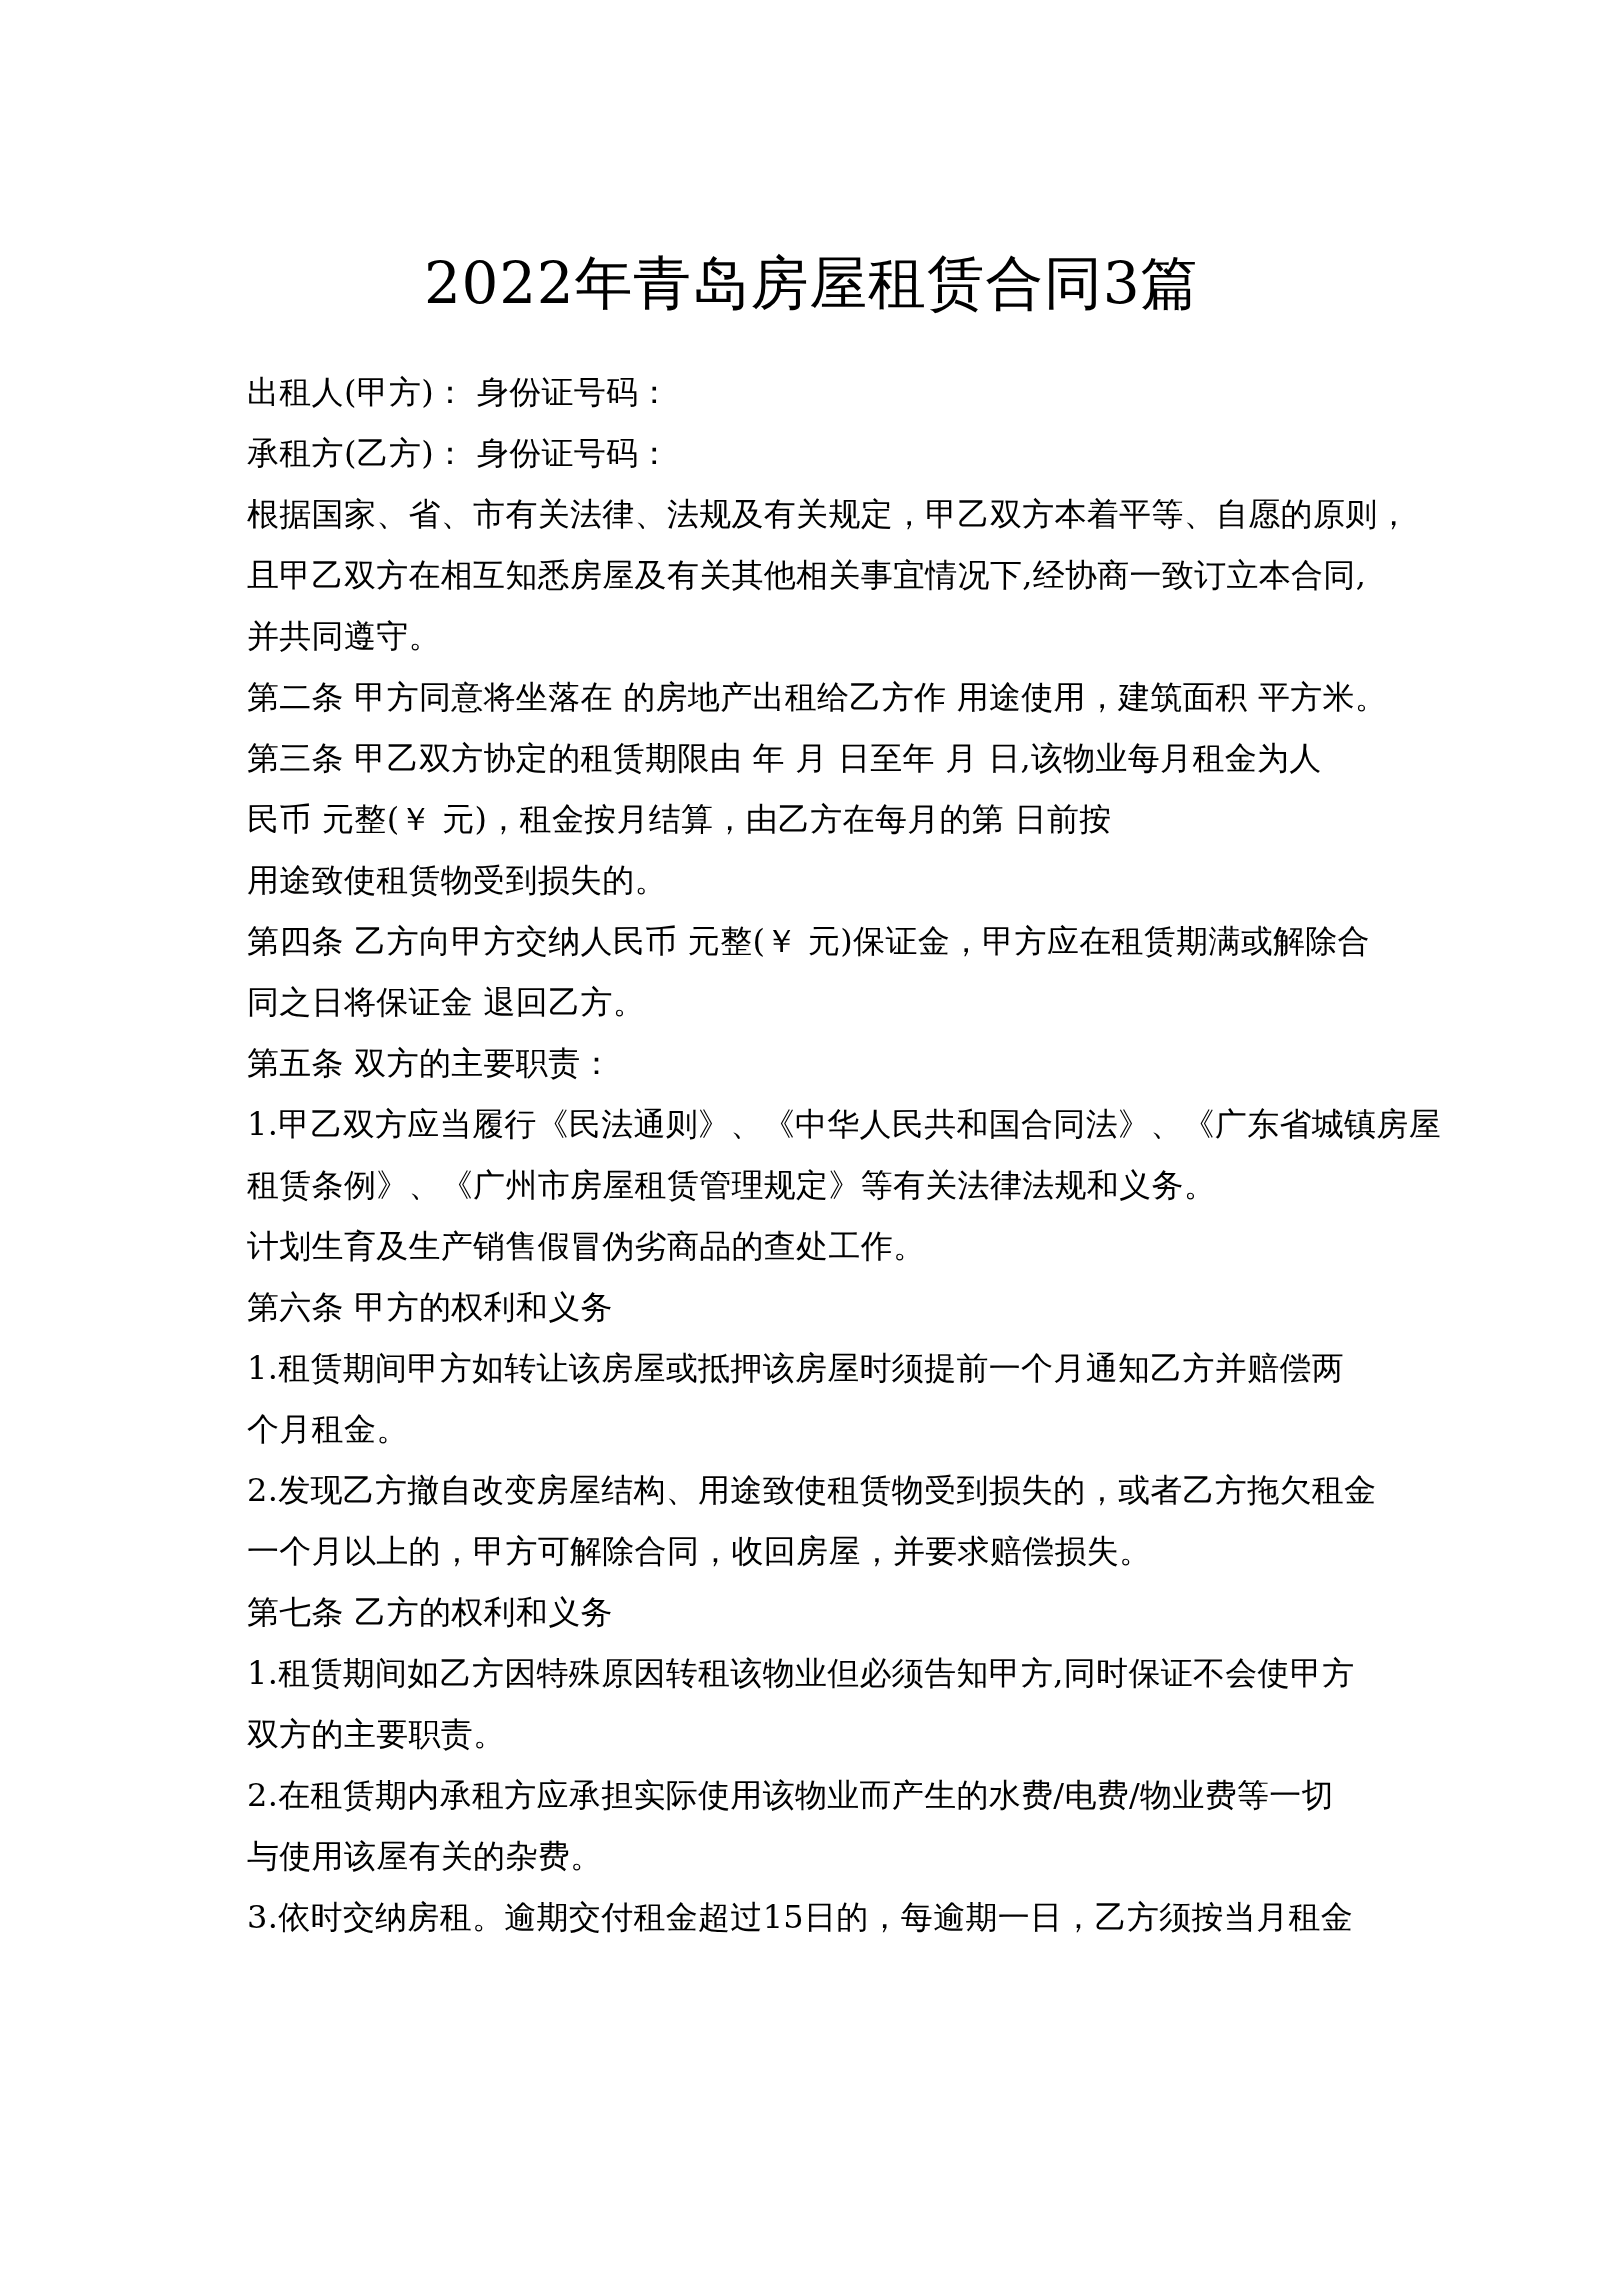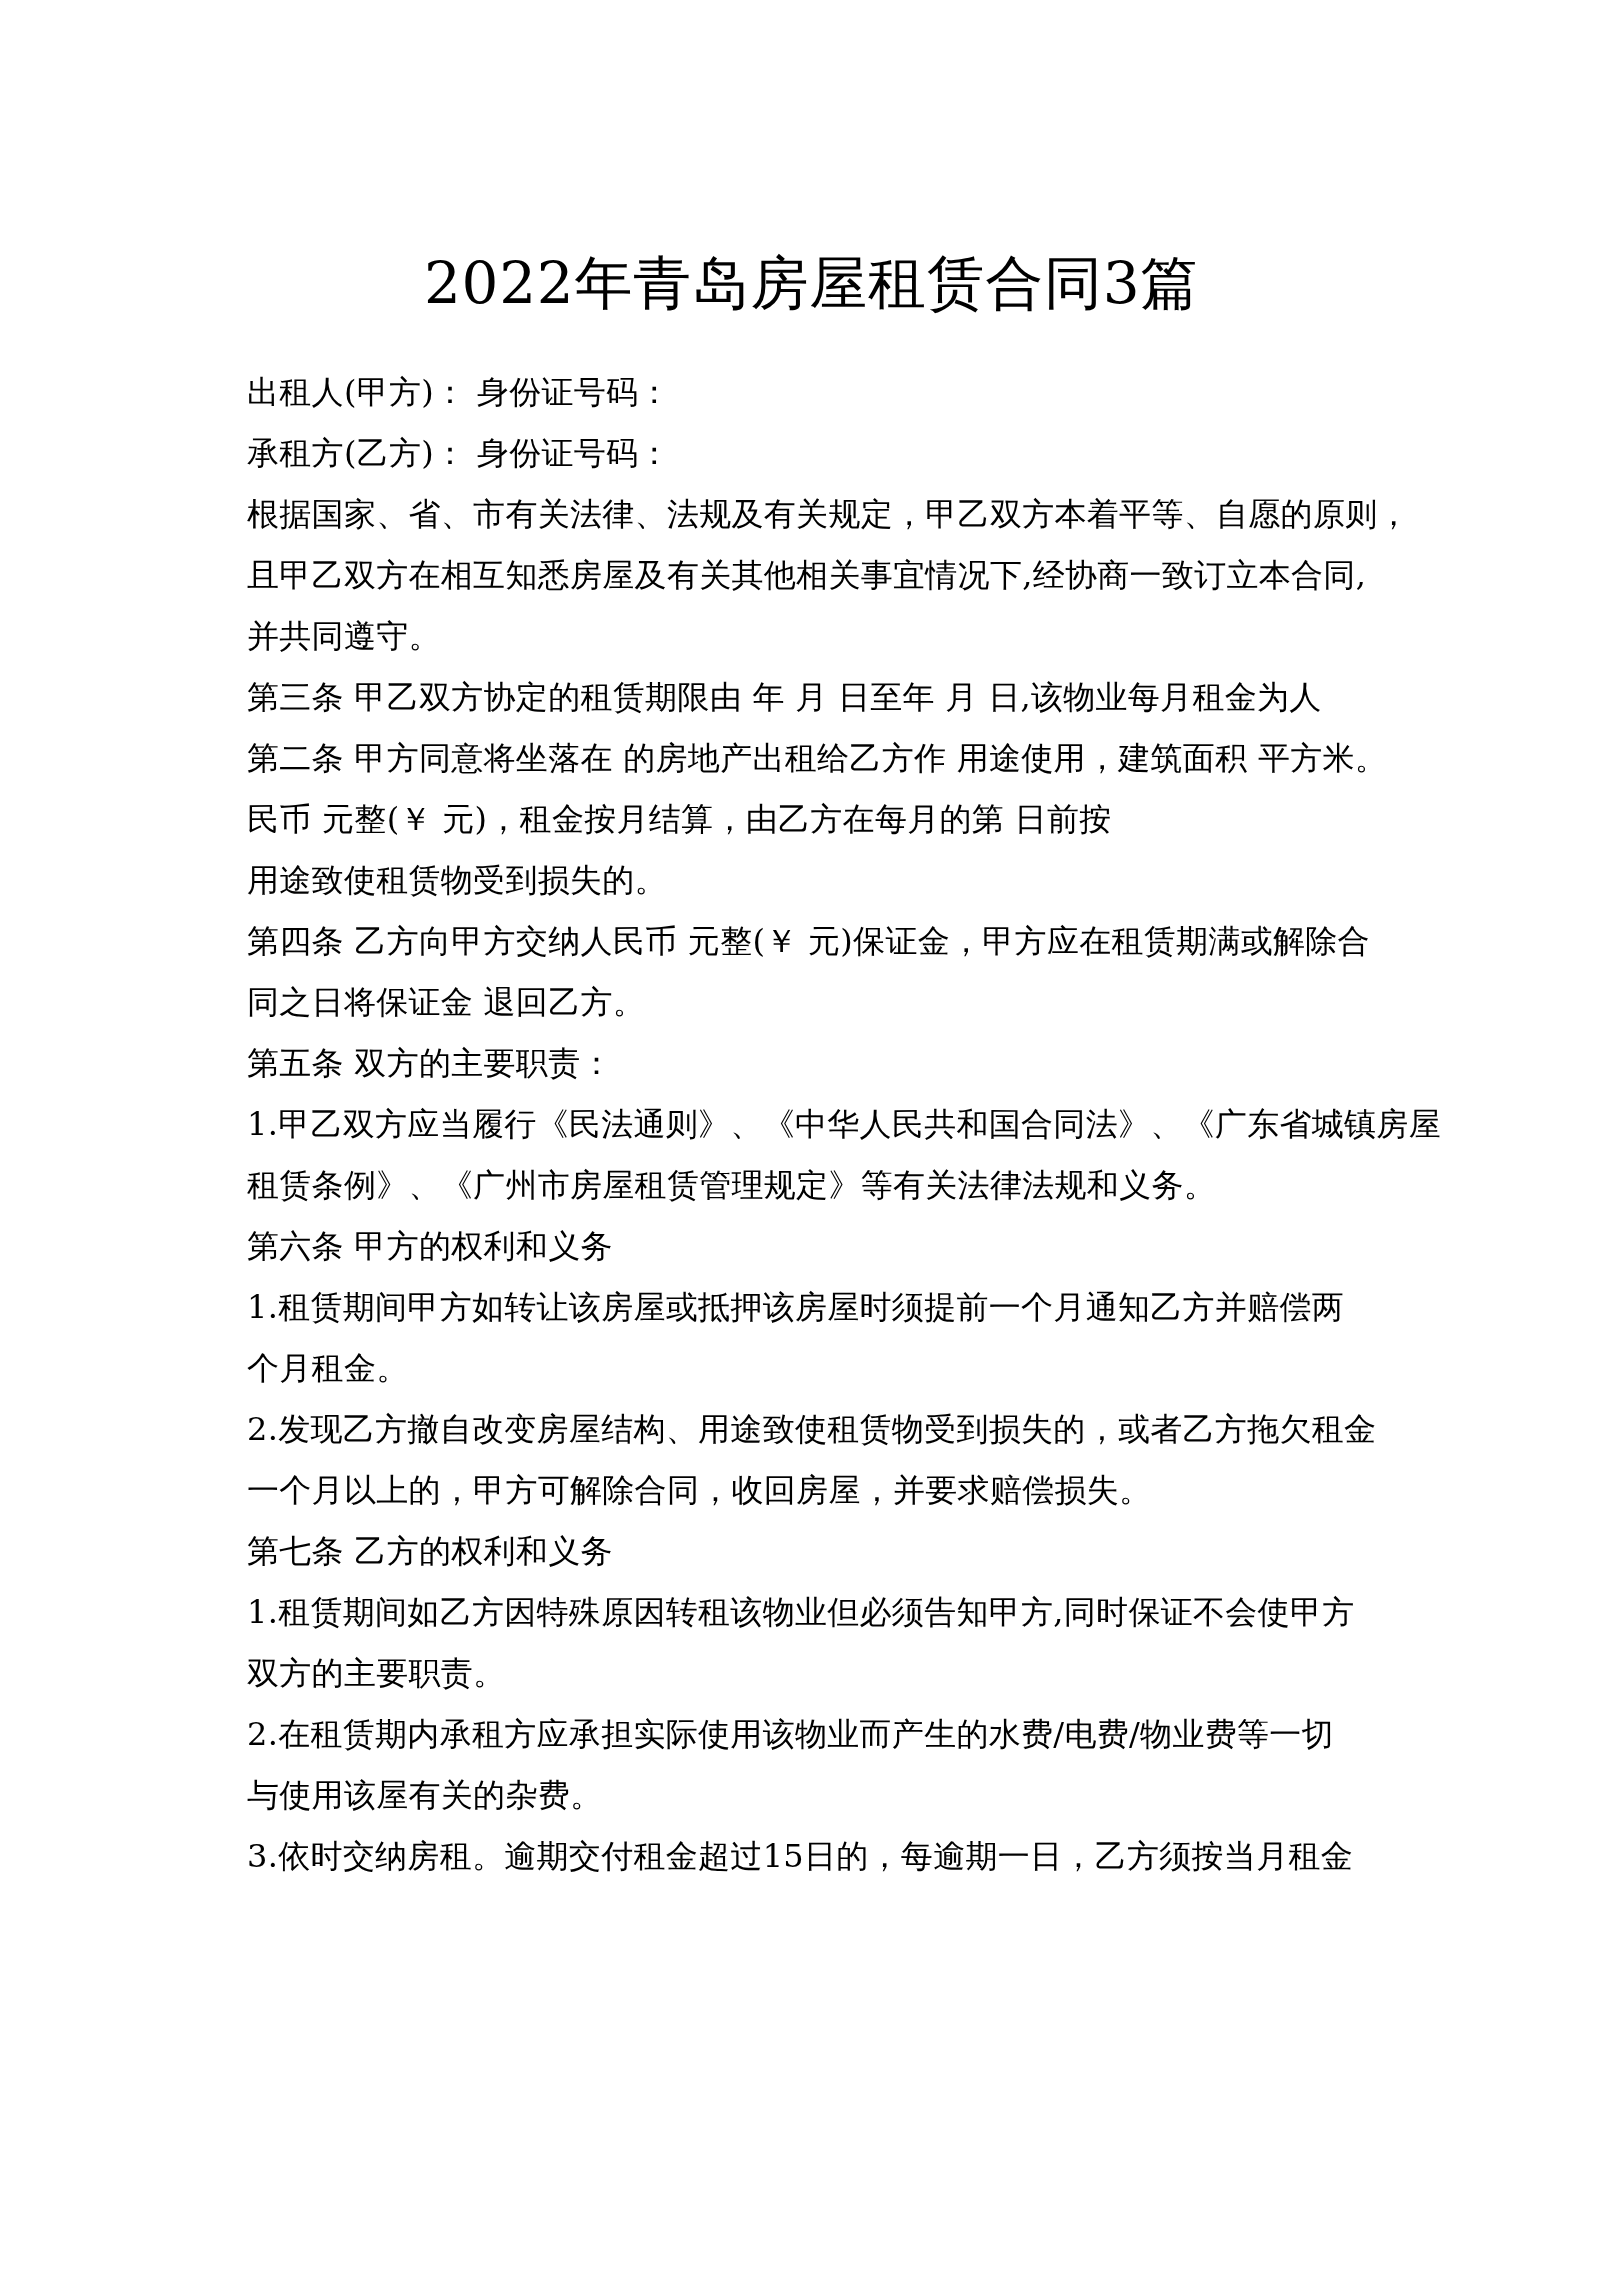--- a/index.html
+++ b/index.html
@@ -55,29 +55,30 @@
 
 <div class="page">
   <h1 class="title">2022年青岛房屋租赁合同3篇</h1>
 
   <div class="body-text">
     <div class="line">出租人(甲方)：  身份证号码：</div>
     <div class="line">承租方(乙方)：  身份证号码：</div>
     <div class="line">根据国家、省、市有关法律、法规及有关规定，甲乙双方本着平等、自愿的原则，</div>
     <div class="line">且甲乙双方在相互知悉房屋及有关其他相关事宜情况下,经协商一致订立本合同,</div>
     <div class="line">并共同遵守。</div>
+    <div class="line">第二条 甲方同意将坐落在 的房地产出租给乙方作 用途使用，建筑面积 平方米。</div>
     <div class="line">第三条  甲乙双方协定的租赁期限由  年  月  日至年  月  日,该物业每月租金为人</div>
-    <div class="line">第二条 甲方同意将坐落在 的房地产出租给乙方作 用途使用，建筑面积 平方米。</div>
     <div class="line">民币  元整(￥  元)，租金按月结算，由乙方在每月的第  日前按</div>
     <div class="line">用途致使租赁物受到损失的。</div>
     <div class="line">第四条 乙方向甲方交纳人民币 元整(￥ 元)保证金，甲方应在租赁期满或解除合</div>
     <div class="line">同之日将保证金  退回乙方。</div>
     <div class="line">第五条  双方的主要职责：</div>
     <div class="line">1.甲乙双方应当履行《民法通则》、《中华人民共和国合同法》、《广东省城镇房屋</div>
     <div class="line">租赁条例》、《广州市房屋租赁管理规定》等有关法律法规和义务。</div>
+    <div class="line">计划生育及生产销售假冒伪劣商品的查处工作。</div>
     <div class="line">第六条  甲方的权利和义务</div>
     <div class="line">1.租赁期间甲方如转让该房屋或抵押该房屋时须提前一个月通知乙方并赔偿两</div>
     <div class="line">个月租金。</div>
     <div class="line">2.发现乙方撤自改变房屋结构、用途致使租赁物受到损失的，或者乙方拖欠租金</div>
     <div class="line">一个月以上的，甲方可解除合同，收回房屋，并要求赔偿损失。</div>
     <div class="line">第七条  乙方的权利和义务</div>
     <div class="line">1.租赁期间如乙方因特殊原因转租该物业但必须告知甲方,同时保证不会使甲方</div>
     <div class="line">双方的主要职责。</div>
     <div class="line">2.在租赁期内承租方应承担实际使用该物业而产生的水费/电费/物业费等一切</div>
     <div class="line">与使用该屋有关的杂费。</div>

